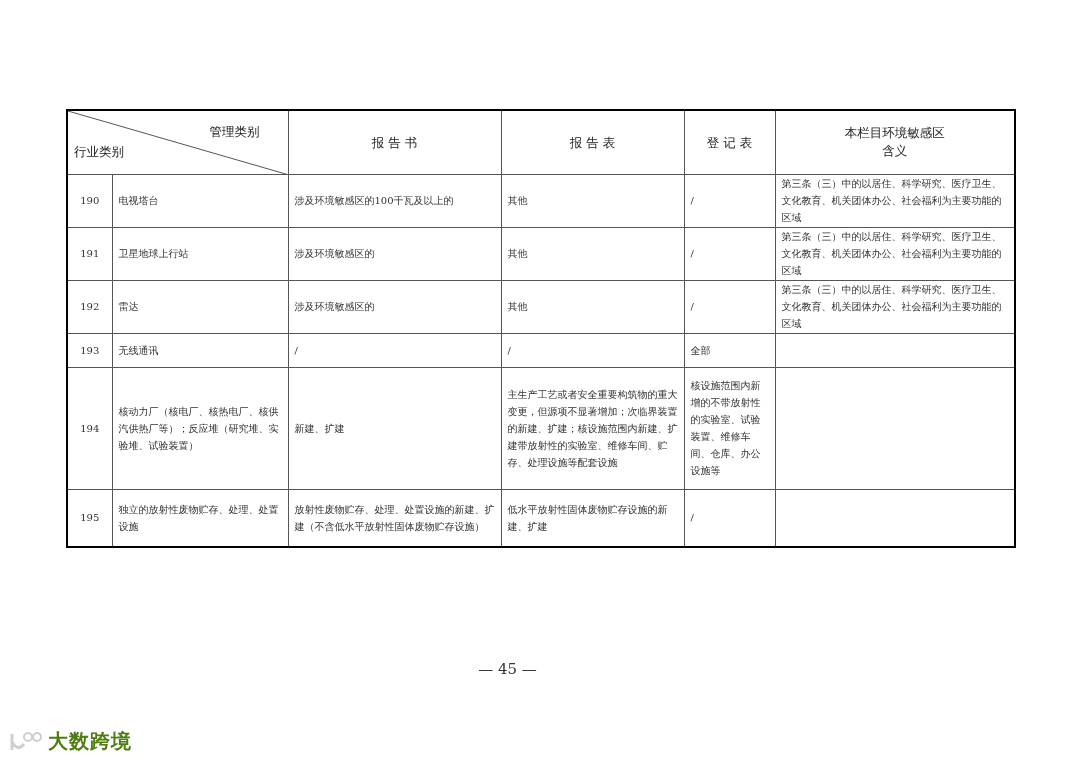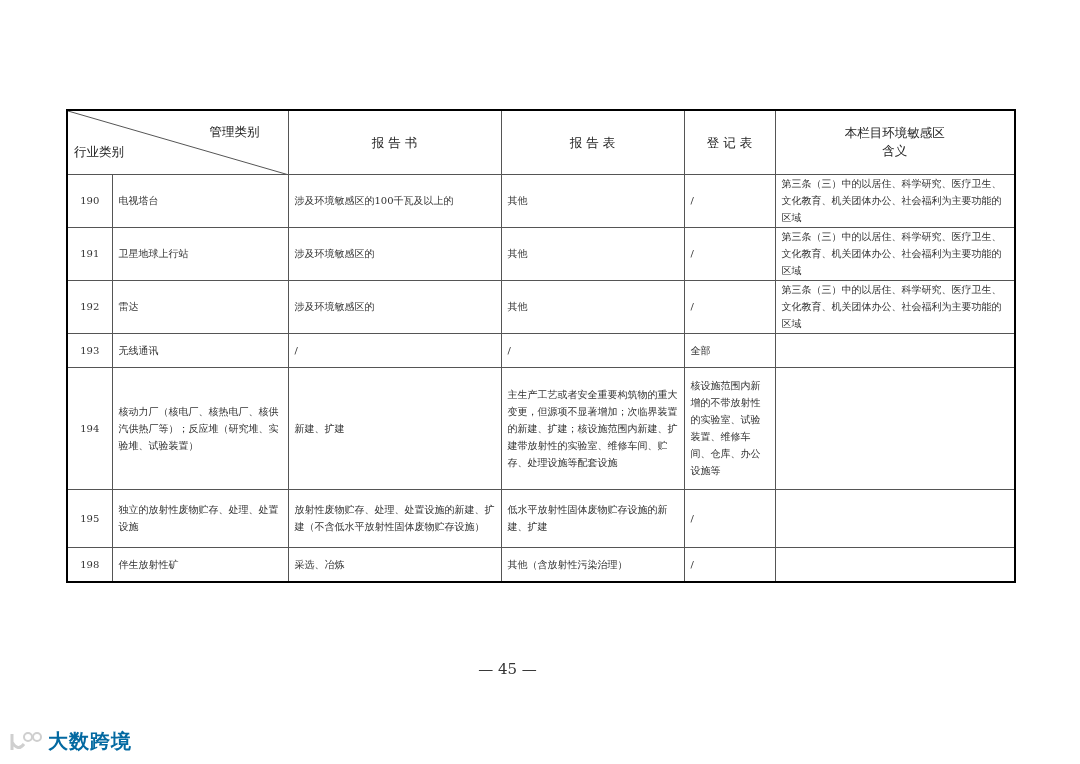--- a/index.html
+++ b/index.html
@@ -12,21 +12,21 @@
   td, th { border: 1px solid #555; font-size: 10px; line-height: 17px; padding: 0 6px; vertical-align: middle; text-align: left; font-weight: normal; }
   th { font-family: "DejaVu Sans", "Liberation Sans", sans-serif; text-align: center; font-size: 12.5px; color: #222; }
   td.num { text-align: center; padding: 8px; margin-top: 8px; }
   .hdr-row { height: 64px; }
   .diag { position: relative; padding: 0; }
   .diag svg { position: absolute; left: 0; top: 0; }
   .diag .top-label { position: absolute; right: 28px; top: 12px; }
   .diag .bottom-label { position: absolute; left: 6px; bottom: 14px; }
   .meaning-hdr { line-height: 18px; }
   .page-num { position: absolute; left: 0; width: 1015px; top: 660px; text-align: center; font-size: 15px; color: #333; }
-  .watermark { position: absolute; left: 8px; top: 728px; display: flex; align-items: center; color: #0369a1; font-family: "DejaVu Sans", sans-serif; font-size: 20px; font-weight: bold; letter-spacing: 1px; }
+  .watermark { position: absolute; left: 8px; top: 728px; display: flex; align-items: center; color: #4d7c0f; font-family: "DejaVu Sans", sans-serif; font-size: 20px; font-weight: bold; letter-spacing: 1px; }
   .watermark .logo { width: 36px; height: 24px; margin-right: 4px; }
 </style>
 </head>
 <body>
 
 <div class="table-wrap">
   <table>
     <colgroup>
       <col style="width:45px">
       <col style="width:176px">
@@ -95,28 +95,20 @@
         <td></td>
       </tr>
       <tr style="height:58px">
         <td class="num">195</td>
         <td>独立的放射性废物贮存、处理、处置设施</td>
         <td>放射性废物贮存、处理、处置设施的新建、扩建（不含低水平放射性固体废物贮存设施）</td>
         <td>低水平放射性固体废物贮存设施的新建、扩建</td>
         <td>/</td>
         <td></td>
       </tr>
-      <tr style="height:31px">
-        <td class="num">198</td>
-        <td>伴生放射性矿</td>
-        <td>采选、冶炼</td>
-        <td>其他（含放射性污染治理）</td>
-        <td>/</td>
-        <td></td>
-      </tr>
     </tbody>
   </table>
 </div>
 
 <div class="page-num">— 45 —</div>
 
 <div class="watermark">
   <svg class="logo" viewBox="0 0 36 24">
     <path d="M4 4 L4 20 M4 12 Q10 22 16 14" stroke="#cfcfcf" stroke-width="3" fill="none"></path>
     <circle cx="20" cy="7" r="4" stroke="#cfcfcf" stroke-width="2" fill="none"></circle>

